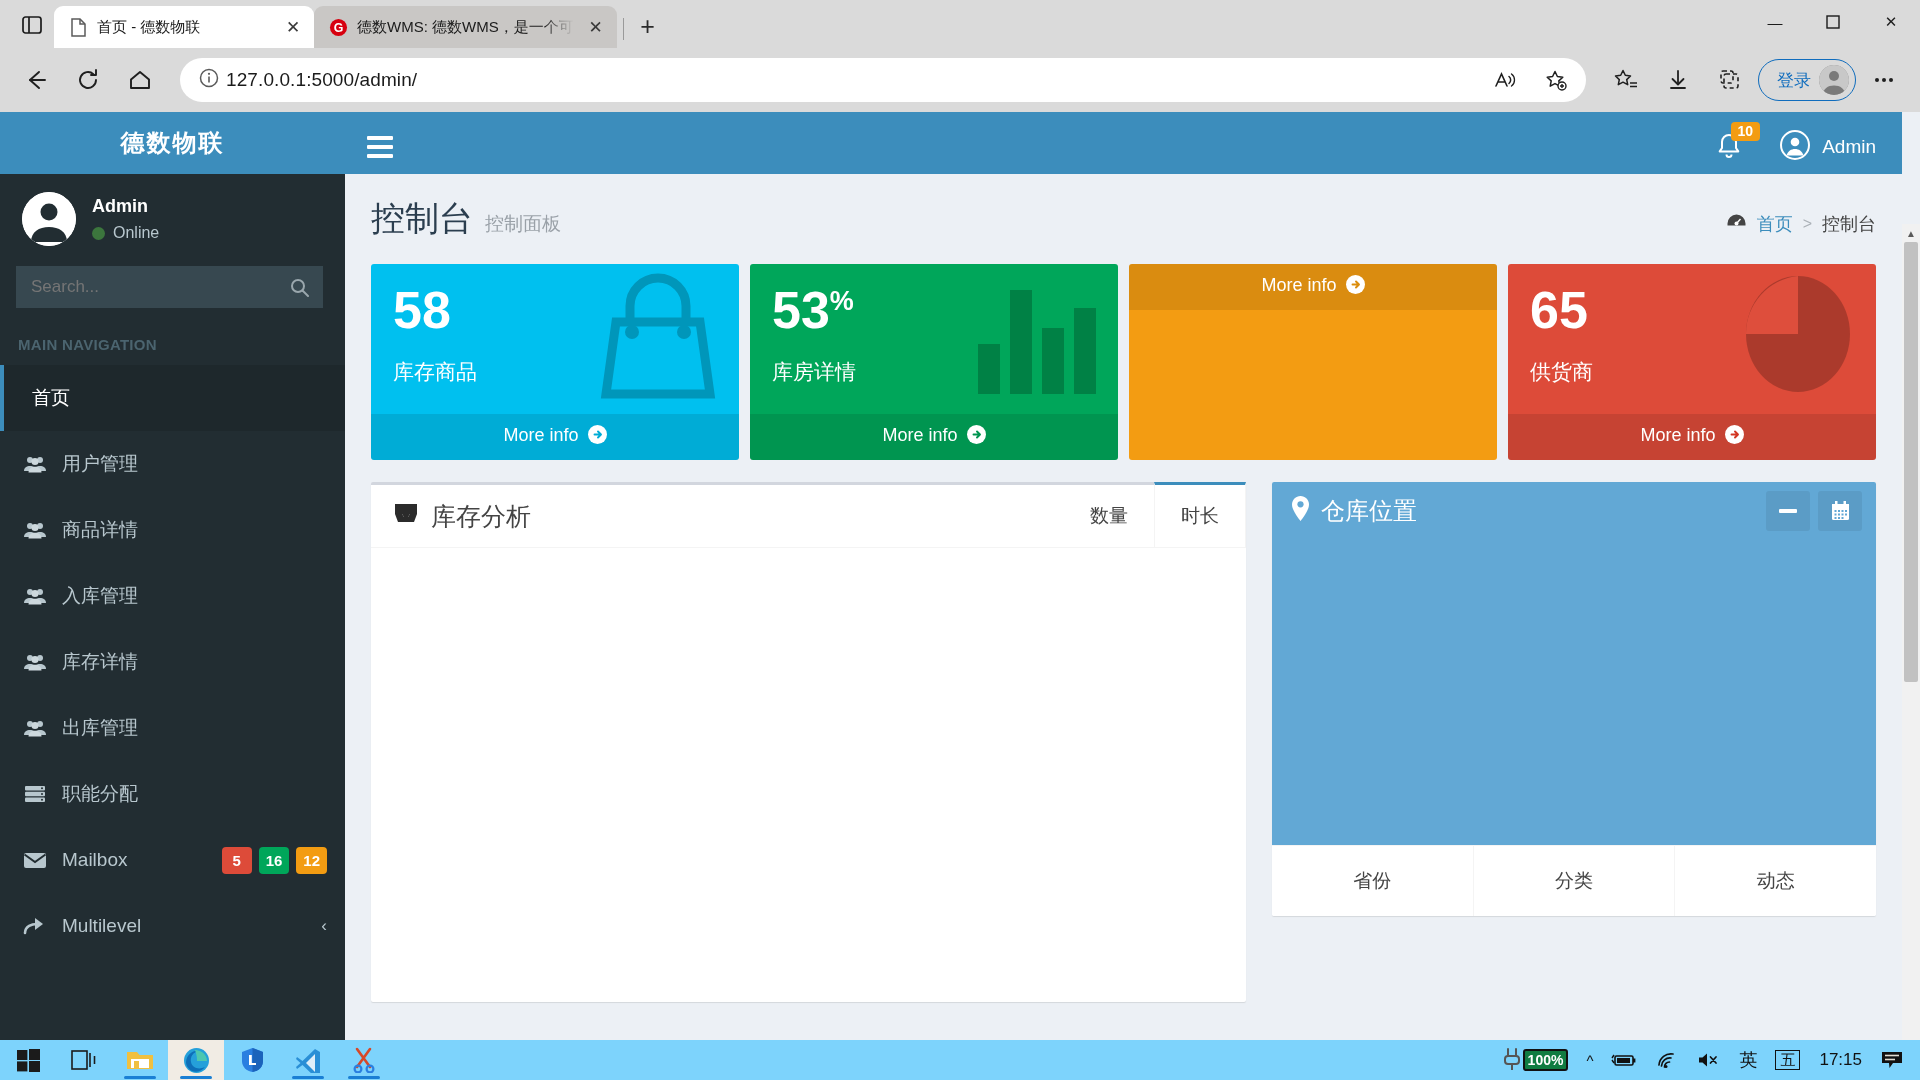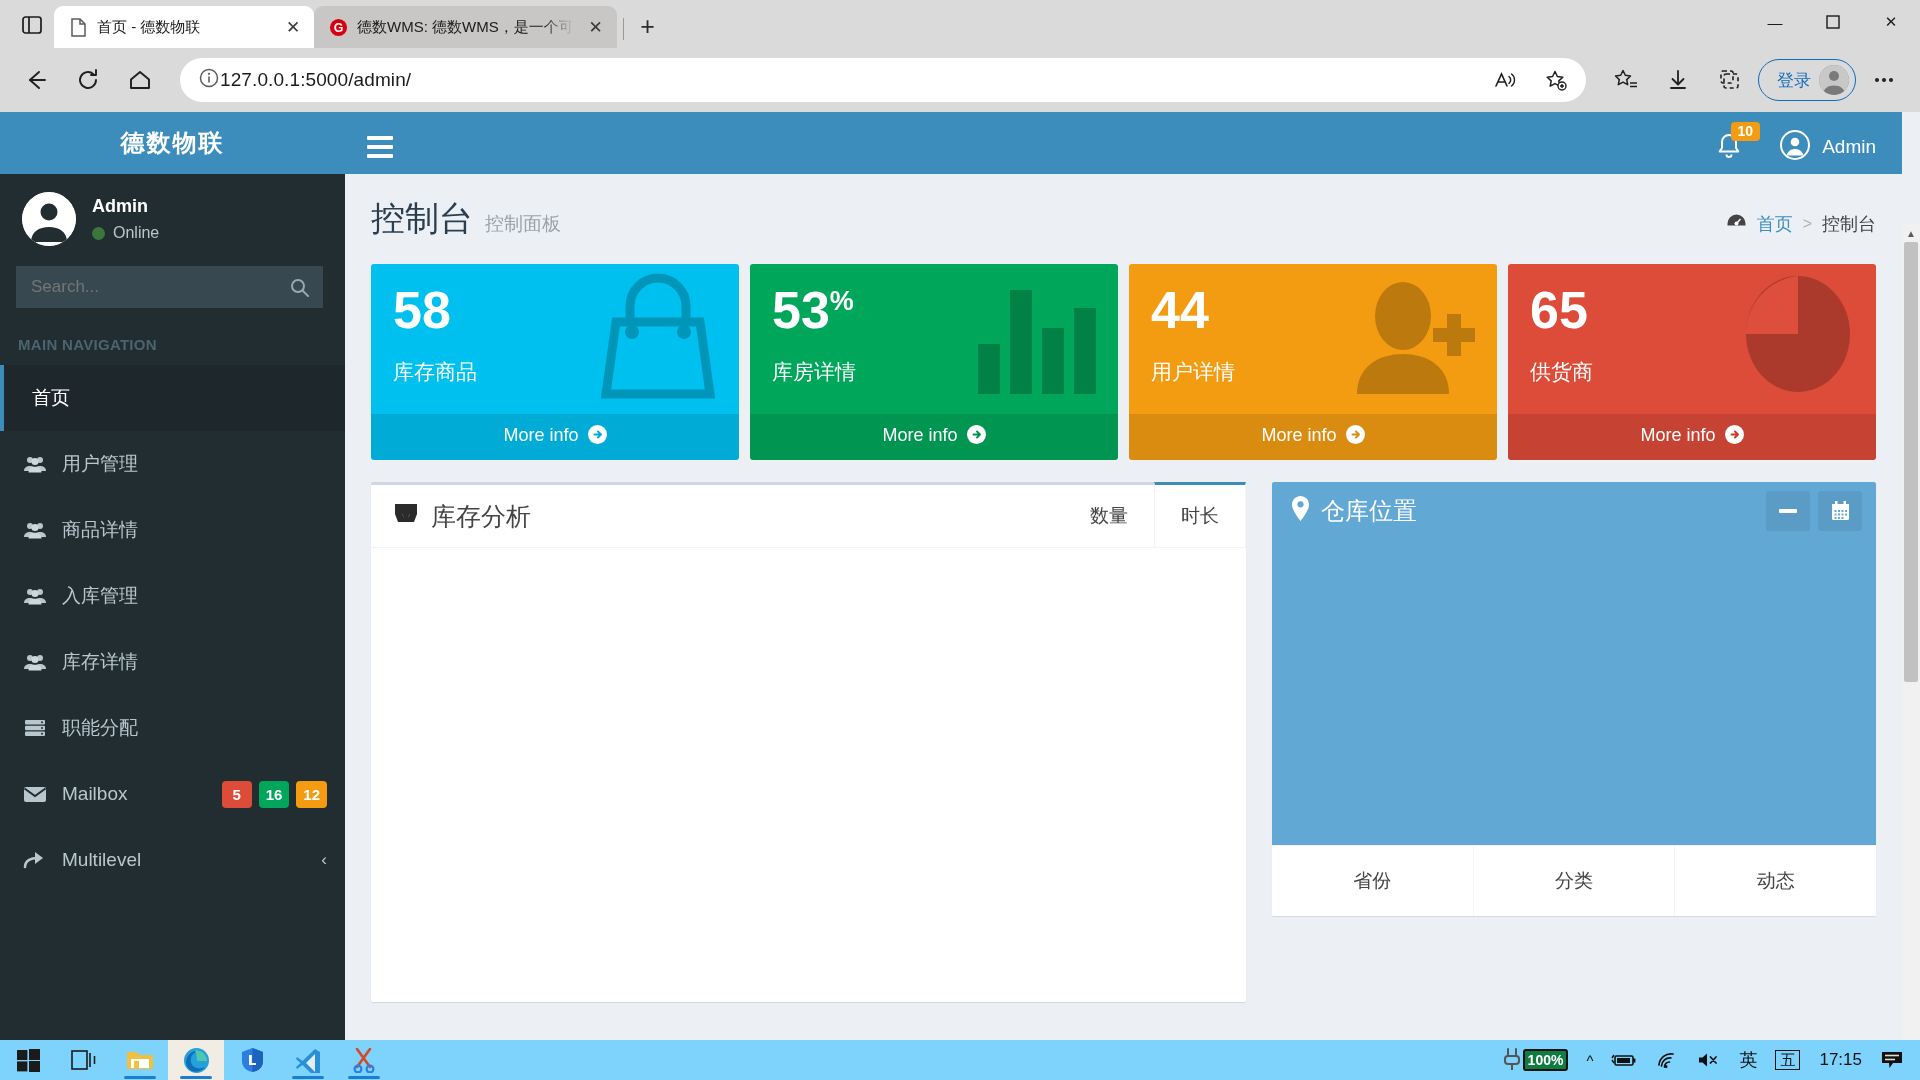--- a/index.html
+++ b/index.html
@@ -34,21 +34,21 @@
   .tab-close { width: 26px; height: 26px; display:flex; align-items:center; justify-content:center; color:#3a3a3a; font-size:17px; flex:0 0 26px;}
   .tab-sep { width: 1px; height: 22px; background: #9a9a9a; margin: 0 6px 8px 6px; }
   .newtab { width: 36px; height: 36px; display:flex; align-items:center; justify-content:center; font-size: 25px; color:#2b2b2b; margin-bottom: 4px; font-weight:300;}
   .winctrls { position: absolute; right: 0; top: 0; display: flex; height: 44px; }
   .winctrl { width: 58px; height: 44px; display: flex; align-items: center; justify-content: center; color: #1b1b1b; font-size: 15px; }
 
   .toolbar { position: absolute; top: 48px; left: 0; width: 1920px; height: 64px; background: #dadada; display: flex; align-items: center; padding: 0 12px; gap: 4px; }
   .tb-icon { width: 48px; height: 48px; display: flex; align-items: center; justify-content: center; border-radius: 6px; color: #1f1f1f; }
   .urlbar {
     flex: 1 1 auto; height: 44px; background: #fff; border-radius: 22px; display: flex; align-items: center;
-    padding: 0 6px 0 18px; margin: 0 12px; gap: 0;
+    padding: 0 6px 0 18px; margin: 0 12px; gap: 6px;
   }
   .url-text { font-size: 19px; color: #1b1b1b; letter-spacing: .1px; flex: 1 1 auto; }
   .url-right { display:flex; align-items:center; gap: 4px; }
   .signin-btn {
     display: flex; align-items: center; gap: 8px; height: 42px; border: 1.5px solid #0f6cbd;
     border-radius: 21px; padding: 0 6px 0 18px; color: #0f6cbd; font-size: 17px;
   }
   .signin-av { width: 30px; height: 30px; border-radius: 50%; background: #9b9b9b; display:flex;align-items:flex-end;justify-content:center;overflow:hidden;}
 
   
@@ -376,20 +376,33 @@
               <circle cx="17" cy="5" r="3" fill="#b8c7ce"></circle>
               <circle cx="12" cy="6.5" r="3.6" fill="#cdd8dd"></circle>
               <path d="M1 16c0-3.3 2.7-5 6-5s6 1.7 6 5z" fill="#b8c7ce"></path>
               <path d="M11 16c0-3.3 2.7-5 6-5s6 1.7 6 5z" fill="#b8c7ce"></path>
               <path d="M5.5 17.5c0-3.8 3-5.8 6.5-5.8s6.5 2 6.5 5.8z" fill="#cdd8dd"></path>
             </svg>
         </span>
         <span class="nav-lbl">库存详情</span>
       </div>
 
+      <div class="navitem">
+        <span class="nav-ico">
+          <svg width="24" height="18" viewBox="0 0 24 18">
+              <circle cx="7" cy="5" r="3" fill="#b8c7ce"></circle>
+              <circle cx="17" cy="5" r="3" fill="#b8c7ce"></circle>
+              <circle cx="12" cy="6.5" r="3.6" fill="#cdd8dd"></circle>
+              <path d="M1 16c0-3.3 2.7-5 6-5s6 1.7 6 5z" fill="#b8c7ce"></path>
+              <path d="M11 16c0-3.3 2.7-5 6-5s6 1.7 6 5z" fill="#b8c7ce"></path>
+              <path d="M5.5 17.5c0-3.8 3-5.8 6.5-5.8s6.5 2 6.5 5.8z" fill="#cdd8dd"></path>
+            </svg>
+        </span>
+        <span class="nav-lbl">出库管理</span>
+      </div>
 
       <div class="navitem">
         <span class="nav-ico">
           <svg width="22" height="18" viewBox="0 0 22 18">
               <rect x="1" y="1" width="20" height="4.4" rx="1" fill="#b8c7ce"></rect>
               <rect x="1" y="6.8" width="20" height="4.4" rx="1" fill="#b8c7ce"></rect>
               <rect x="1" y="12.6" width="20" height="4.4" rx="1" fill="#b8c7ce"></rect>
               <circle cx="18" cy="3.2" r="1" fill="#222d32"></circle>
               <circle cx="18" cy="9" r="1" fill="#222d32"></circle>
               <circle cx="18" cy="14.8" r="1" fill="#222d32"></circle>
@@ -515,32 +528,20 @@
             <span>
               <svg width="19" height="19" viewBox="0 0 19 19">
                   <circle cx="9.5" cy="9.5" r="9.5" fill="#fff"></circle>
                   <path d="M6.5 9.5h6M10 6.5l3 3-3 3" fill="none" stroke="#009450" stroke-width="1.9" stroke-linecap="round" stroke-linejoin="round"></path>
                 </svg>
             </span>
           </div>
         </div>
 
         <div class="infobox" style="background:#f39c12">
-          <div class="infobox-inner">
-            <div class="ib-num"><span>44</span></div>
-            <div class="ib-label">用户详情</div>
-            <div class="ib-art">
-              <svg width="132" height="125" viewBox="0 0 132 125">
-                  <ellipse cx="52" cy="44" rx="28" ry="34" fill="#000"></ellipse>
-                  <path d="M6 122c0-27 21-40 46-40s46 13 46 40z" fill="#000"></path>
-                  <rect x="96" y="42" width="14" height="42" fill="#000"></rect>
-                  <rect x="82" y="56" width="42" height="14" fill="#000"></rect>
-                </svg>
-            </div>
-          </div>
           <div class="ib-foot">
             <span>More info</span>
             <span>
               <svg width="19" height="19" viewBox="0 0 19 19">
                   <circle cx="9.5" cy="9.5" r="9.5" fill="#fff"></circle>
                   <path d="M6.5 9.5h6M10 6.5l3 3-3 3" fill="none" stroke="#db8d0d" stroke-width="1.9" stroke-linecap="round" stroke-linejoin="round"></path>
                 </svg>
             </span>
           </div>
         </div>

